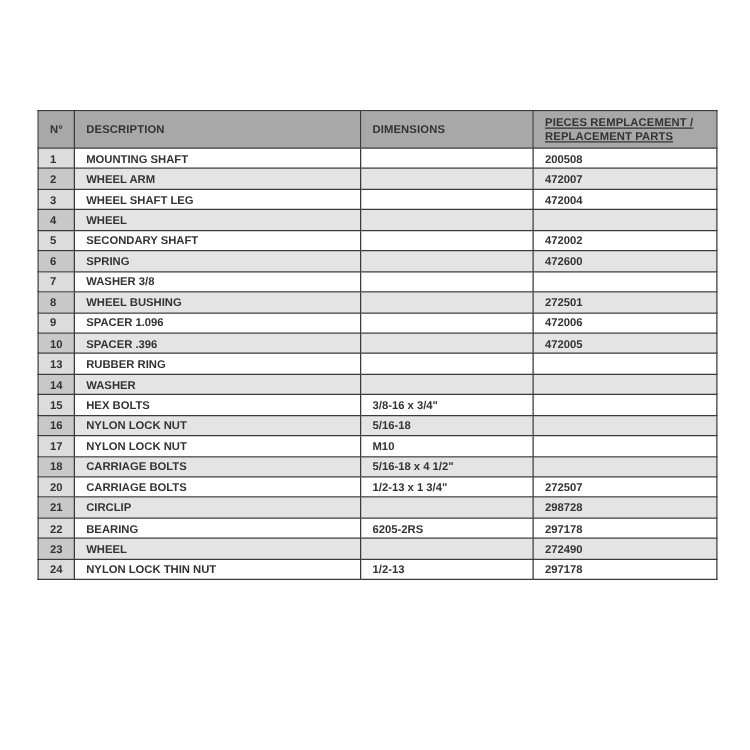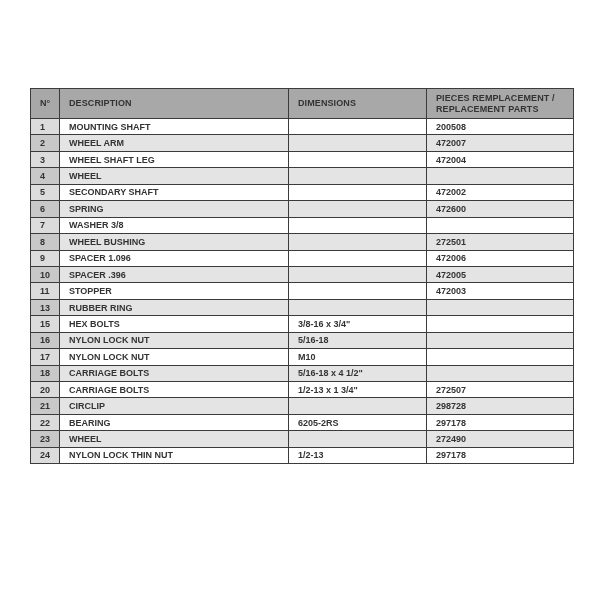--- a/index.html
+++ b/index.html
@@ -37,20 +37,21 @@
   }
   thead th {
     background: #a8a8a8;
     height: 29px;
     line-height: 11px;
     border-bottom: 2px solid #2e2e2e;
     letter-spacing: 0.1px;
   }
   thead th.col-parts {
     white-space: normal;
+    text-decoration: underline;
   }
   th.col-num, td.col-num {
     text-align: center;
     padding: 0;
   }
   tbody tr {
     height: 16.45px;
   }
   tbody tr:nth-child(odd) td { background: #ffffff; }
   tbody tr:nth-child(odd) td.col-num { background: #dcdcdc; }
@@ -131,28 +132,28 @@
     <td class="col-dim"></td>
     <td class="col-parts">472006</td>
   </tr>
         <tr>
     <td class="col-num">10</td>
     <td class="col-desc">SPACER .396</td>
     <td class="col-dim"></td>
     <td class="col-parts">472005</td>
   </tr>
         <tr>
-    <td class="col-num">11</td>
-    <td class="col-desc">STOPPER</td>
-    <td class="col-dim"></td>
-    <td class="col-parts">472003</td>
-  </tr>
-        <tr>
     <td class="col-num">13</td>
     <td class="col-desc">RUBBER RING</td>
+    <td class="col-dim"></td>
+    <td class="col-parts"></td>
+  </tr>
+        <tr>
+    <td class="col-num">14</td>
+    <td class="col-desc">WASHER</td>
     <td class="col-dim"></td>
     <td class="col-parts"></td>
   </tr>
         <tr>
     <td class="col-num">15</td>
     <td class="col-desc">HEX BOLTS</td>
     <td class="col-dim">3/8-16 x 3/4"</td>
     <td class="col-parts"></td>
   </tr>
         <tr>

